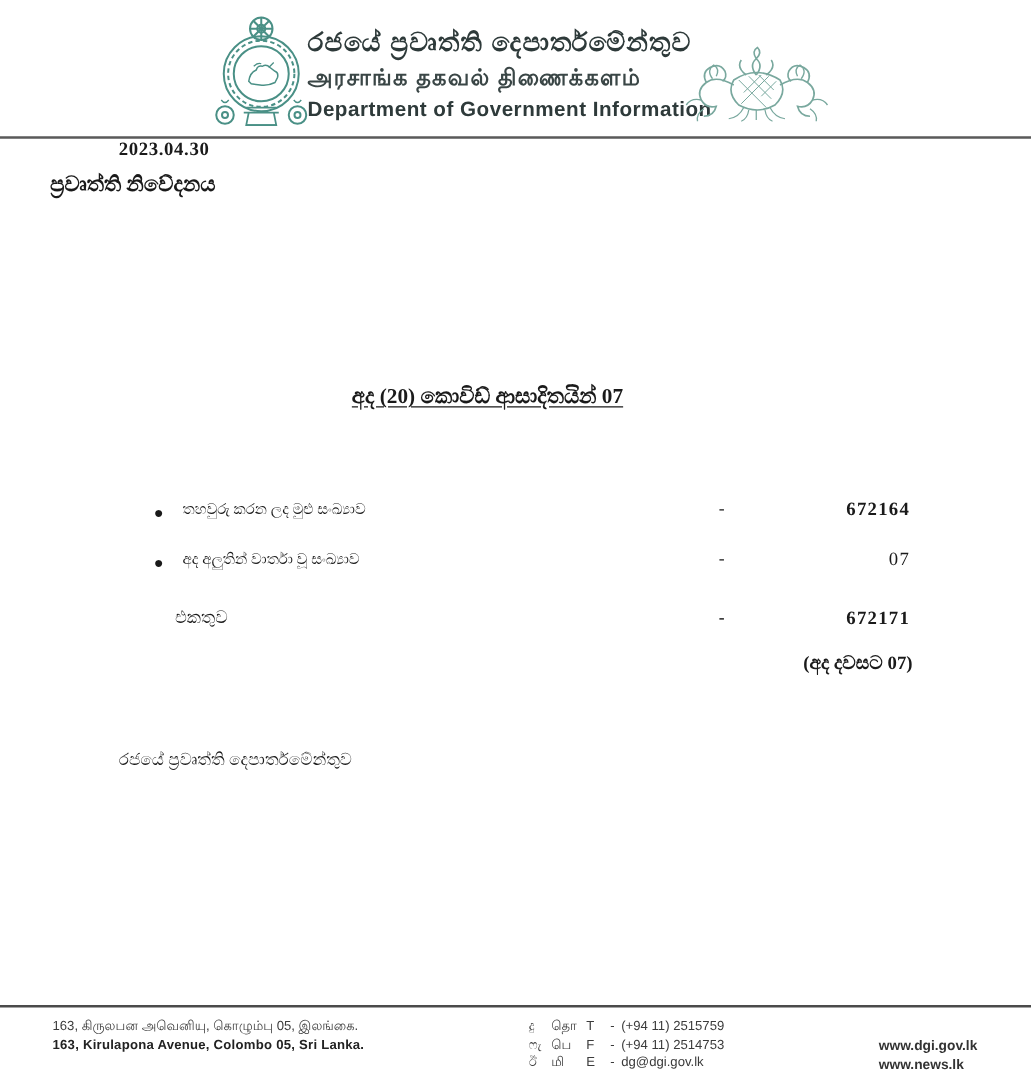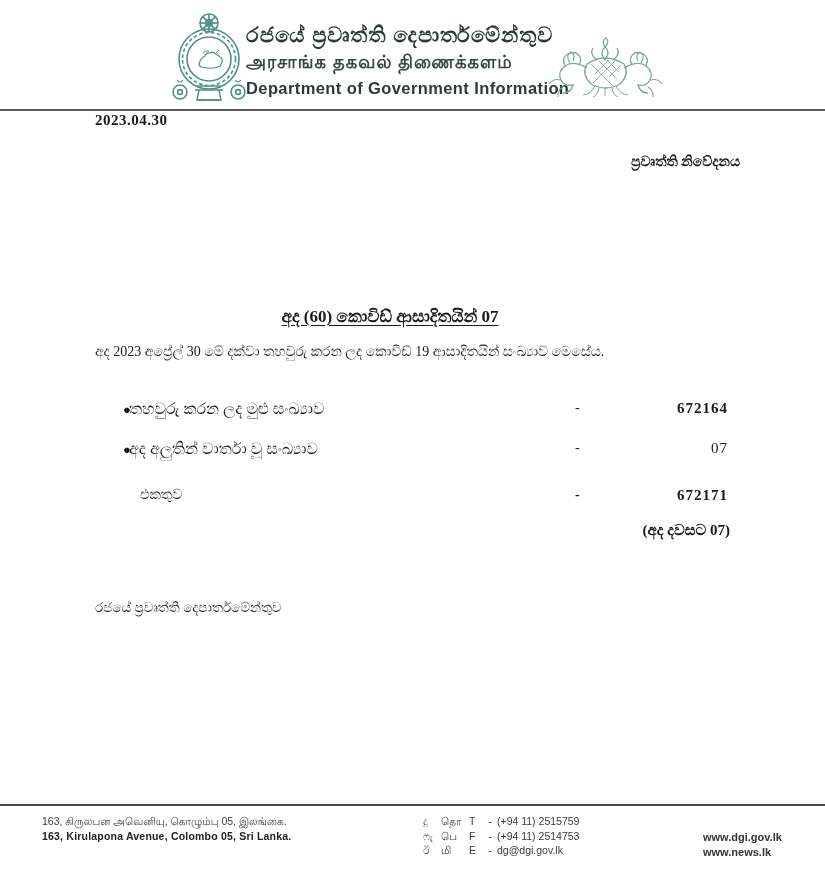--- a/index.html
+++ b/index.html
@@ -16,29 +16,29 @@
   
   .emblem { position:absolute; left:163px; top:10px; }
   .dept-block { position:absolute; left:246px; top:20px; font-family:"Liberation Sans", sans-serif; }
   .dept-si { font-size:21px; font-weight:bold; color:#2e3a3a; letter-spacing:1px; line-height:29px; }
   .dept-ta { font-size:18px; font-weight:bold; color:#3a4646; letter-spacing:1px; line-height:27px; }
   .dept-en { font-size:16.5px; font-weight:bold; color:#2e3a3a; letter-spacing:.4px; line-height:25px; }
   .motif { position:absolute; left:543px; top:30px; }
   .top-rule { position:absolute; left:0; top:109px; width:825px; height:2px; background:#5a5a5a; }
   
   .date { position:absolute; left:95px; top:112px; font-size:15px; font-weight:bold; letter-spacing:.5px; }
-  .doc-title { position:absolute; left:40px; top:154px; width:700px; text-align:right; font-size:14px; font-weight:bold; }
+  .doc-title { position:absolute; left:40px; top:138px; width:700px; text-align:left; font-size:17px; font-weight:bold; }
   .addressees { position:absolute; left:95px; top:197px; font-size:13.5px; line-height:17.5px; }
   .release-info { position:absolute; right:95px; top:248px; text-align:right; font-size:14.5px; font-weight:bold; line-height:21px; }
   .heading { position:absolute; left:40px; top:307px; width:700px; text-align:center; font-size:17px; font-weight:bold; text-decoration:underline; text-underline-offset:3px; }
   .intro { position:absolute; left:95px; top:344px; width:660px; font-size:14px; }
   .data-row { position:absolute; left:0; width:825px; height:20px; }
   .row-1 { top:400px; } .row-2 { top:440px; }
   .bullet { position:absolute; left:123px; top:2px; font-size:13px; }
-  .row-label { position:absolute; left:129px; font-size:16px; }
+  .row-label { position:absolute; left:146px; font-size:12px; }
   .row-dash { position:absolute; left:575px; font-size:14px; }
   .row-value { position:absolute; right:97px; font-size:15px; letter-spacing:1px; }
   .v-bold { font-weight:bold;text-align:right; }
   .total-row { top:487px; }
   .total-label { position:absolute; left:140px; font-size:14px; }
   .today-note { position:absolute; right:95px; top:522px; font-size:15px; font-weight:bold; }
   .signature { position:absolute; left:95px; top:597px; font-size:13.5px; line-height:22px; }
   
   .footer-rule { position:absolute; left:0; top:804px; width:825px; height:2px; background:#4a4a4a; }
   .footer { position:absolute; left:0; top:810px; width:825px; font-family:"Liberation Sans", sans-serif; color:#3b3b3b; }
@@ -111,23 +111,22 @@
   </div>
 
   <div class="top-rule"></div>
 
   <div class="date">2023.04.30</div>
 
   <div class="doc-title">ප්‍රවෘත්ති නිවේදනය</div>
 
 
 
-  <div class="heading">අද (60) කොවිඩ් ආසාදිතයින් 07</div>
+  <div class="heading">අද (20) කොවිඩ් ආසාදිතයින් 07</div>
 
-  <div class="intro">අද 2023 අප්‍රේල් 30 මේ දක්වා තහවුරු කරන ලද කොවිඩ් 19 ආසාදිතයින් සංඛ්‍යාව මෙසේය.</div>
 
   <div class="data-row row-1">
     <span class="bullet">●</span>
     <span class="row-label">තහවුරු කරන ලද මුළු සංඛ්‍යාව</span>
     <span class="row-dash">-</span>
     <span class="row-value v-bold">672164</span>
   </div>
 
   <div class="data-row row-2">
     <span class="bullet">●</span>

